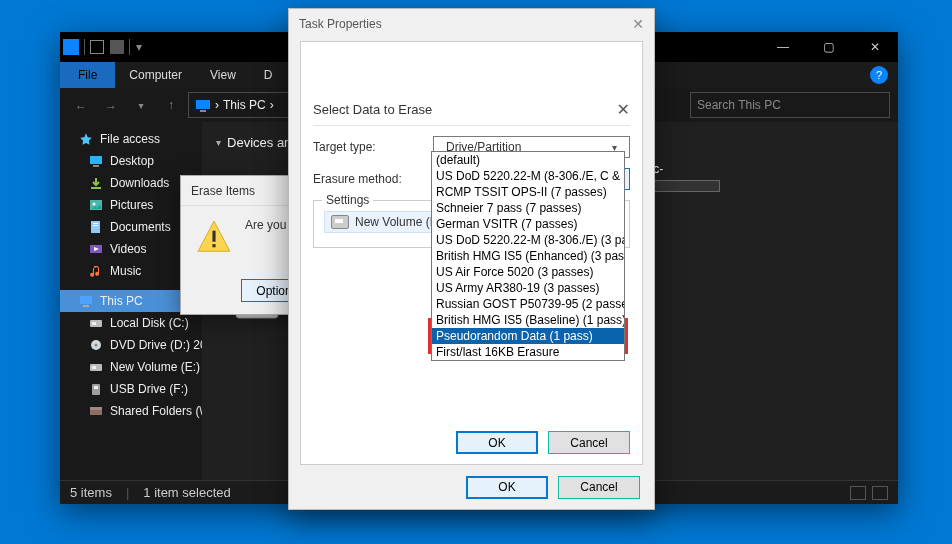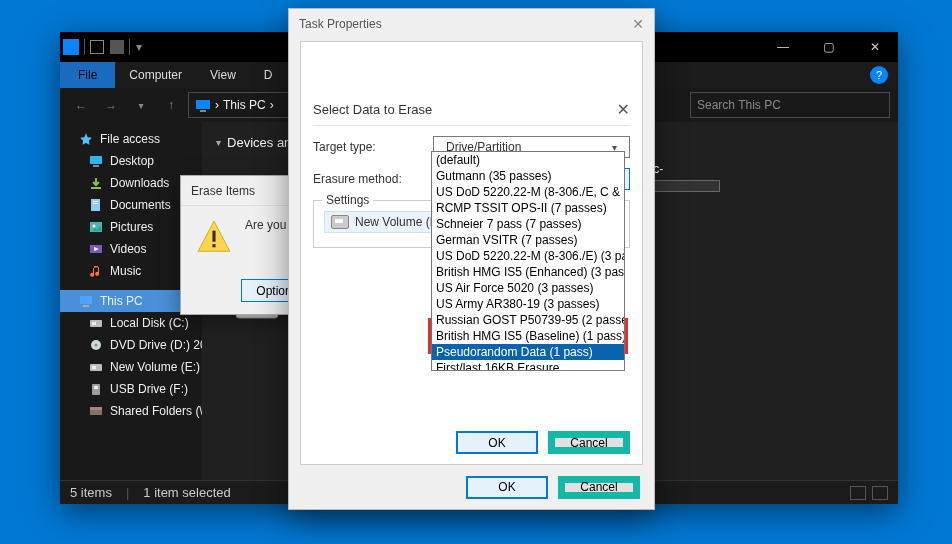--- a/index.html
+++ b/index.html
@@ -49,21 +49,21 @@
   
   .erase-box {
     position:absolute; left:180px; top:175px; width:320px; height:140px;
     background:#f0f0f0; border:1px solid #aaa; color:#000; box-shadow:0 6px 20px rgba(0,0,0,.4);
   }
   .eb-title{height:30px;border-bottom:1px solid #ddd;display:flex;align-items:center;padding:0 10px;font-size:12px;color:#333;}
   .eb-body{display:flex;gap:12px;padding:12px 14px;align-items:flex-start;}
   .wicon{width:38px;height:38px;}
   .eb-text{font-size:12px;color:#333;}
   .eb-btns{position:absolute;left:60px;bottom:12px;}
-  .btn{min-width:82px;height:23px;border:7px solid #14b8a6;background:#e1e1e1;font-size:12px;display:inline-flex;align-items:center;justify-content:center;padding:0 10px;}
+  .btn{min-width:82px;height:23px;border:1px solid #14b8a6;background:#e1e1e1;font-size:12px;display:inline-flex;align-items:center;justify-content:center;padding:0 10px;}
   .btn.primary{border:1px solid #0078d4;background:#e5f1fb;}
   .btn.default{border:2px solid #0078d4; background:#e5f1fb;}
 
   
   .task {
     position:absolute; left:288px; top:8px; width:367px; height:502px;
     background:#f0f0f0; border:1px solid #bbb; box-shadow:0 10px 30px rgba(0,0,0,.45); color:#000;
     display:flex; flex-direction:column;
   }
   .task-title{height:30px;display:flex;align-items:center;padding:0 10px;color:#555;font-size:12px;}
@@ -167,36 +167,36 @@
               <svg width="14" height="14">
                 <path d="M7 2v6M4 6l3 3 3-3" stroke="#8bc34a" stroke-width="2" fill="none"></path>
                 <rect x="2" y="11" width="10" height="2" fill="#8bc34a"></rect>
               </svg>
             </span>
             <span>Downloads</span>
           </div>
           <div class="side-item side-sub">
             <span class="side-icon">
               <svg width="14" height="14">
+                <rect x="1" y="2" width="12" height="10" fill="#4db6ac"></rect>
+                <circle cx="5" cy="6" r="1.5" fill="#fff"></circle>
+                <path d="M3 11l3-3 2 2 3-4 2 5z" fill="#26a69a"></path>
+              </svg>
+            </span>
+            <span>Pictures</span>
+          </div>
+          <div class="side-item side-sub">
+            <span class="side-icon">
+              <svg width="14" height="14">
                 <rect x="2" y="1" width="9" height="12" fill="#90caf9"></rect>
                 <rect x="4" y="3" width="5" height="1" fill="#fff"></rect>
                 <rect x="4" y="5" width="5" height="1" fill="#fff"></rect>
               </svg>
             </span>
             <span>Documents</span>
-          </div>
-          <div class="side-item side-sub">
-            <span class="side-icon">
-              <svg width="14" height="14">
-                <rect x="1" y="2" width="12" height="10" fill="#4db6ac"></rect>
-                <circle cx="5" cy="6" r="1.5" fill="#fff"></circle>
-                <path d="M3 11l3-3 2 2 3-4 2 5z" fill="#26a69a"></path>
-              </svg>
-            </span>
-            <span>Pictures</span>
           </div>
           <div class="side-item side-sub">
             <span class="side-icon">
               <svg width="14" height="14">
                 <rect x="1" y="3" width="12" height="8" fill="#7e57c2"></rect>
                 <path d="M5 5l5 2-5 2z" fill="#fff"></path>
               </svg>
             </span>
             <span>Videos</span>
           </div>
@@ -358,21 +358,20 @@
     </div>
   </div>
   <div class="task-foot">
     <span class="btn default">OK</span>
     <span class="btn">Cancel</span>
   </div>
 </div>
 
 <div class="ddlist" id="ddlist">
     <div class="opt">(default)</div>
-    <div class="opt">Gutmann (35 passes)</div>
     <div class="opt">US DoD 5220.22-M (8-306./E, C &amp; E</div>
     <div class="opt">RCMP TSSIT OPS-II (7 passes)</div>
     <div class="opt">Schneier 7 pass (7 passes)</div>
     <div class="opt">German VSITR (7 passes)</div>
     <div class="opt">US DoD 5220.22-M (8-306./E) (3 pas</div>
     <div class="opt">British HMG IS5 (Enhanced) (3 pass</div>
     <div class="opt">US Air Force 5020 (3 passes)</div>
     <div class="opt">US Army AR380-19 (3 passes)</div>
     <div class="opt">Russian GOST P50739-95 (2 passes)</div>
     <div class="opt">British HMG IS5 (Baseline) (1 pass)</div>

